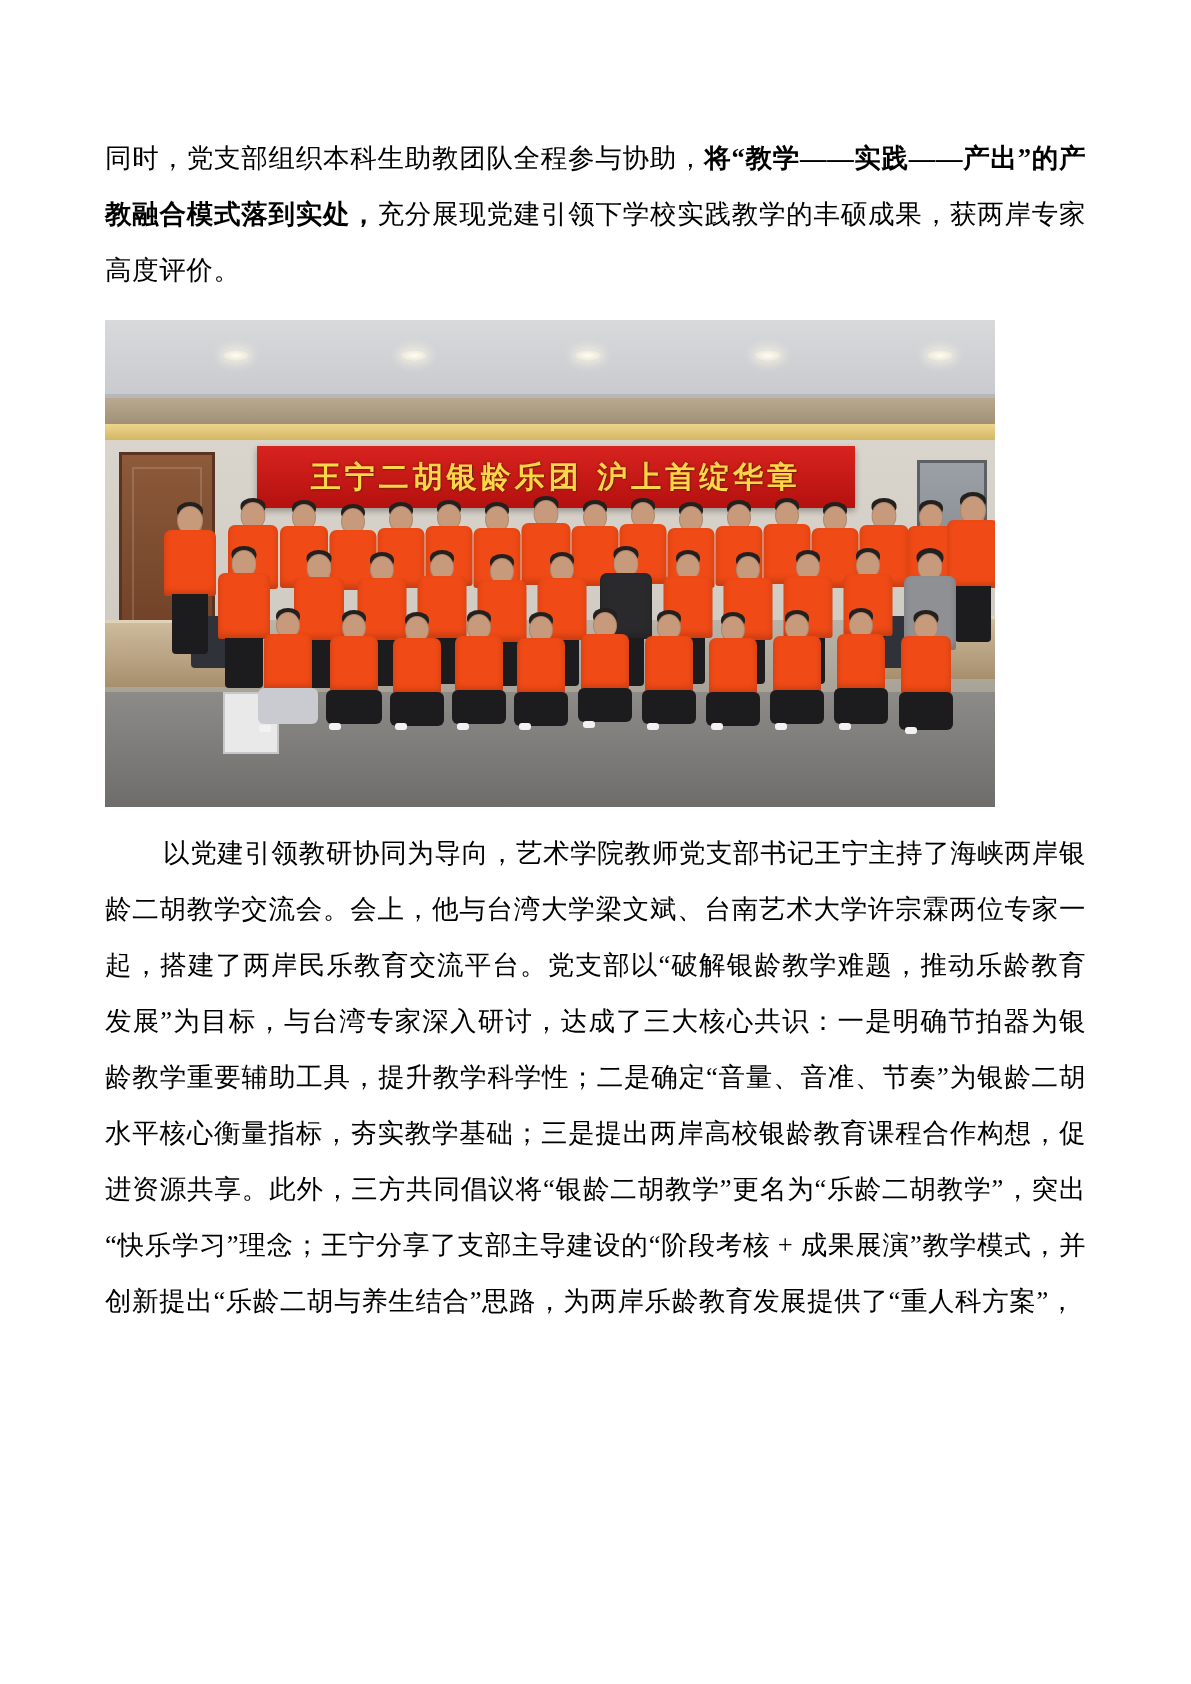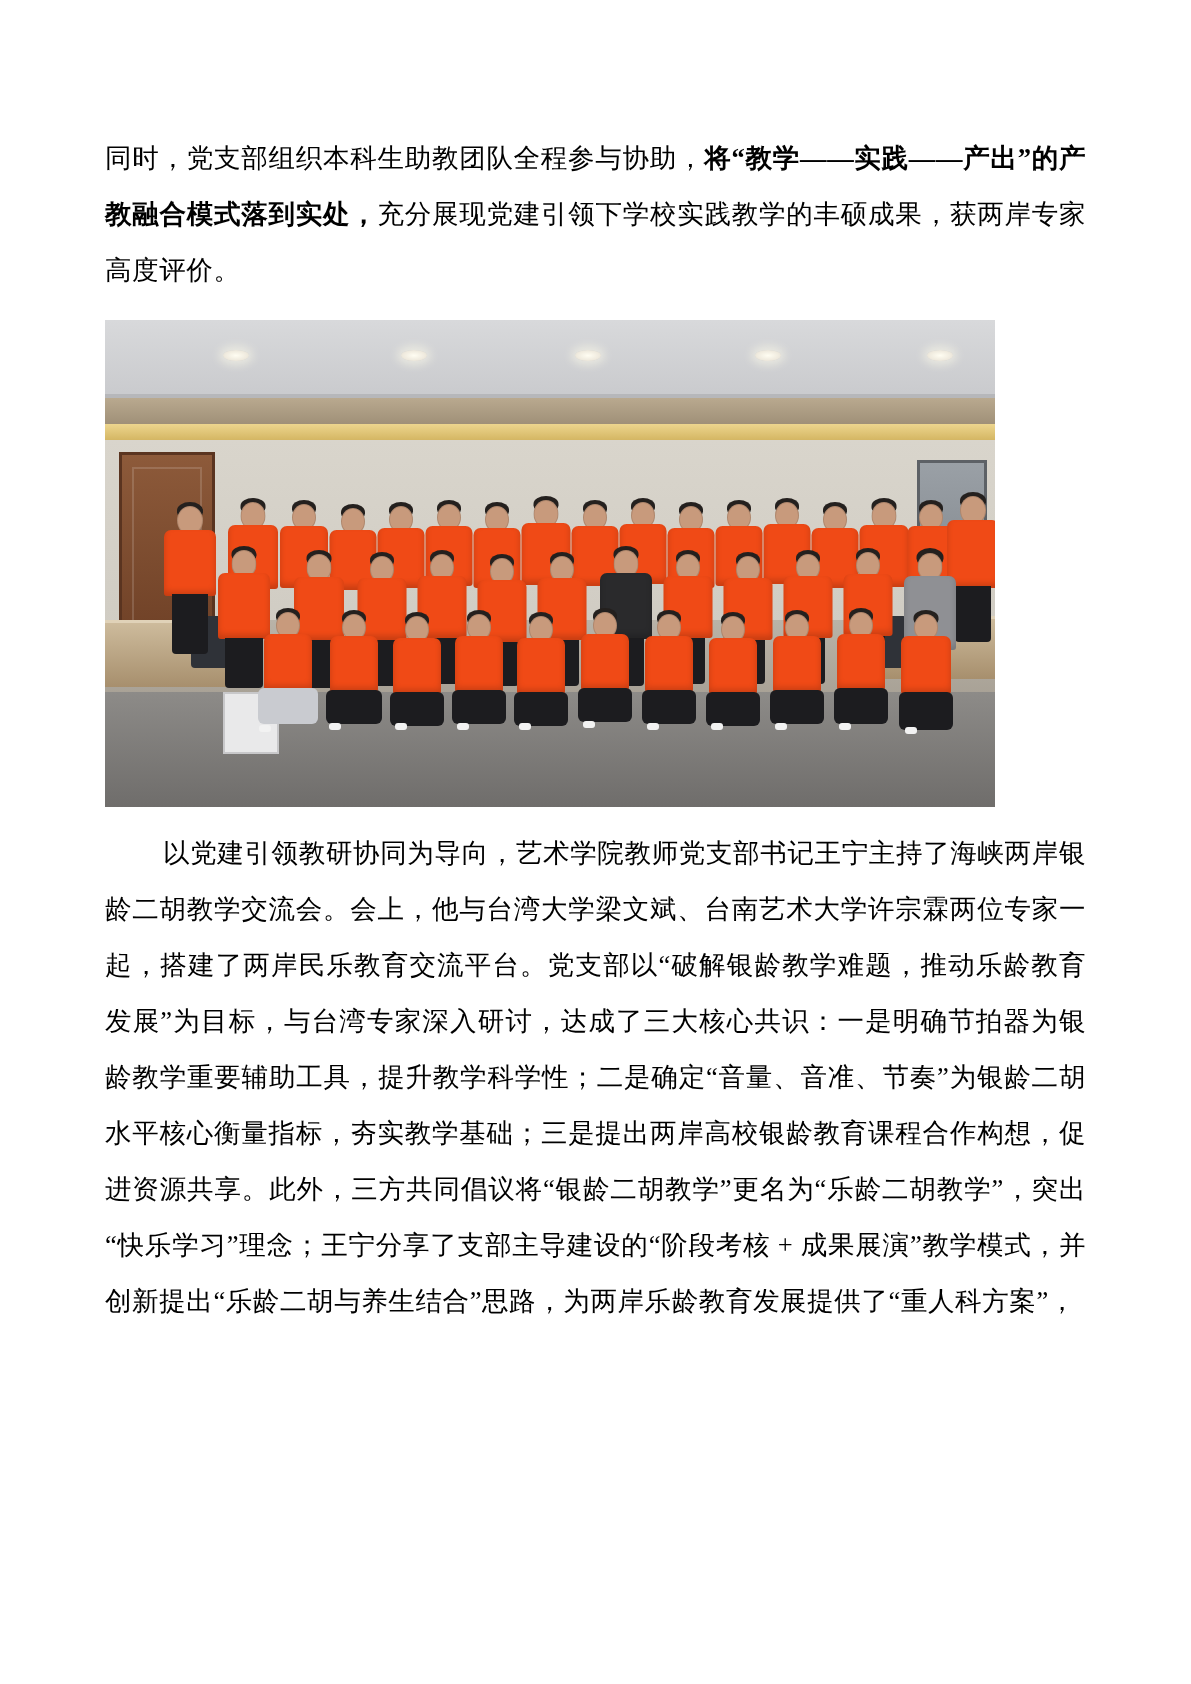--- a/index.html
+++ b/index.html
@@ -232,20 +232,23 @@
       <div class="floor"></div>
 
       <div class="door"></div>
       <div class="window-right"></div>
       <div class="table-left"></div>
       <div class="table-right"></div>
       <div class="chair" style="left:86px;"></div>
       <div class="chair" style="right:88px;"></div>
       <div class="stool"></div>
 
+      <div class="banner">
+        <span class="banner-text">王宁二胡银龄乐团 沪上首绽华章</span>
+      </div>
 
       <div class="person" style="left:55px; top:184px; width:60px; height:150px;">
         <div class="p-hair" style="width:26px;height:17px;"></div>
         <div class="p-head" style="width:24px;height:27px;top:2px;"></div>
         <div class="p-body" style="width:52px;height:66px;top:26px;"></div>
         <div class="p-legs" style="width:36px;height:60px;top:90px;"></div>
       </div>
       <div class="person" style="left:120px; top:180px; width:56px; height:120px;">
         <div class="p-hair" style="width:25px;height:16px;"></div>
         <div class="p-head" style="width:23px;height:26px;top:2px;"></div>

